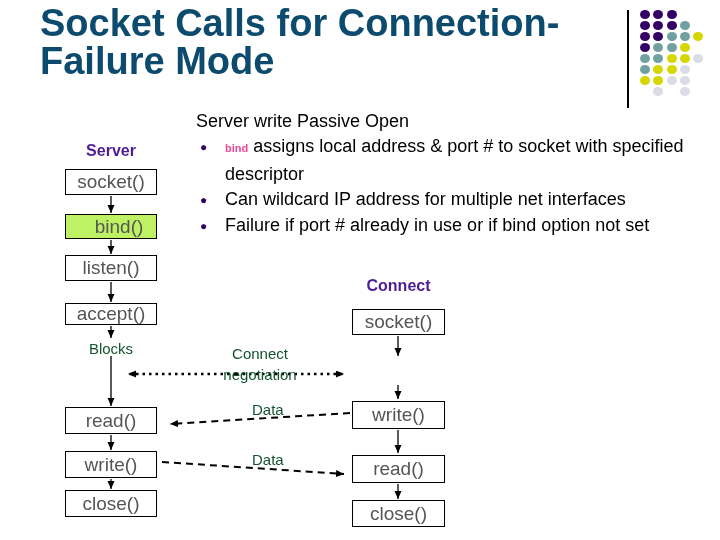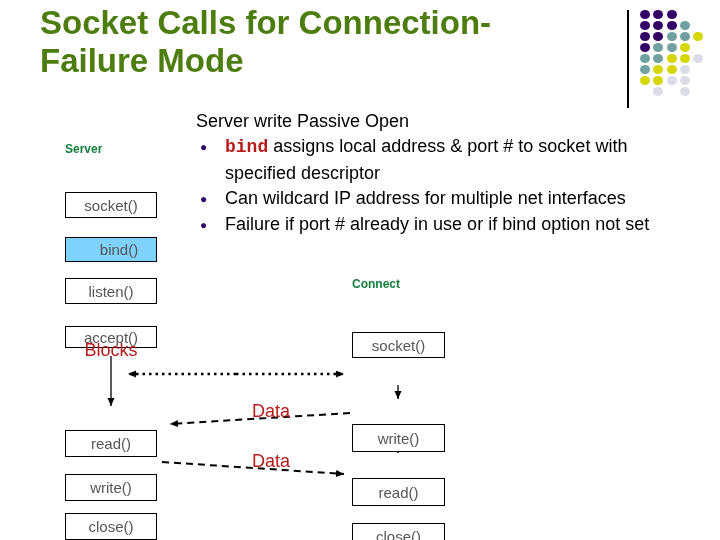--- a/index.html
+++ b/index.html
@@ -3,42 +3,42 @@
 <meta charset="utf-8">
 <style>
   html,body{margin:0;padding:0;background:#888;}
   .slide{
     position:relative;width:720px;height:540px;background:#ffffff;
     overflow:hidden;font-family:"Liberation Sans",sans-serif;
   }
   
   .title{
     position:absolute;left:40px;top:4px;width:580px;
-    font-size:33px;font-weight:bold;line-height:38px;color:#4d7c0f;
+    font-size:38px;font-weight:bold;line-height:38px;color:#0c4a6e;
   }
   
   .deco-line{position:absolute;left:627px;top:10px;width:2px;height:98px;background:#000;}
   .dots{position:absolute;left:640px;top:10px;width:80px;height:100px;}
   .dot{position:absolute;width:10px;height:9px;border-radius:50%;}
   
   .content{position:absolute;left:196px;top:109px;width:492px;color:#000;}
   .content .heading{font-size:18px;line-height:25.4px;}
   .content ul{margin:0;padding:0;list-style:none;}
   .content li{position:relative;padding-left:29px;font-size:18px;line-height:25.4px;}
   .content li::before{content:"\25CF";position:absolute;left:4px;top:1px;font-size:12px;color:#330066;}
-  .kw{font-family:Liberation Mono, monospace;font-weight:bold;color:#b91c1c;font-size:18px;}
+  .kw{font-family:Liberation Sans, sans-serif;font-weight:bold;color:#ec4899;font-size:11px;}
   
-  .col-label{position:absolute;font-size:12px;font-weight:bold;color:#15803d;}
+  .col-label{position:absolute;font-size:16px;font-weight:bold;color:#4c1d95;text-align:center;}
   .fbox{
     position:absolute;background:#fff;border:1px solid #000;box-sizing:border-box;
     display:flex;align-items:center;justify-content:center;
-    font-size:15px;color:#555;margin-top:23px;
+    font-size:19px;color:#555;
   }
-  .fbox.hl{background:#7dd3fc;padding-left:16px;}
-  .gray-label{position:absolute;font-size:18px;color:#b91c1c;}
+  .fbox.hl{background:#bef264;padding-left:16px;}
+  .gray-label{position:absolute;font-size:15px;color:#14532d;}
   .overlay{position:absolute;left:0;top:0;pointer-events:none;}
   .overlay line{stroke:#000;}
   .flowline{stroke-width:1.3;}
   .dotted{stroke-width:2.6;stroke-dasharray:2.5 4;}
   .dashed{stroke-width:2;stroke-dasharray:7 5;}
 </style>
 </head>
 <body>
 
 <div class="slide">
@@ -120,20 +120,21 @@
   <div class="fbox" style="left:65px;top:407px;width:92px;height:27px;">read()</div>
   <div class="fbox" style="left:65px;top:451px;width:92px;height:27px;">write()</div>
   <div class="fbox" style="left:65px;top:490px;width:92px;height:27px;">close()</div>
 
   <div class="fbox" style="left:352px;top:309px;width:93px;height:26px;">socket()</div>
   <div class="fbox" style="left:352px;top:401px;width:93px;height:28px;">write()</div>
   <div class="fbox" style="left:352px;top:455px;width:93px;height:28px;">read()</div>
   <div class="fbox" style="left:352px;top:500px;width:93px;height:27px;">close()</div>
 
   <div class="gray-label" style="left:65px;top:340px;width:92px;text-align:center;">Blocks</div>
+  <div class="gray-label" style="left:210px;top:343px;width:100px;text-align:center;line-height:21px;">Connect negotiation</div>
   <div class="gray-label" style="left:252px;top:401px;">Data</div>
   <div class="gray-label" style="left:252px;top:451px;">Data</div>
 
   <div class="content">
     <div class="heading">Server write Passive Open</div>
     <ul id="bullet-list">
         <li><span class="kw">bind</span><span> assigns local address &amp; port # to socket with specified descriptor</span></li>
         <li><span>Can wildcard IP address for multiple net interfaces</span></li>
         <li><span>Failure if port # already in use or if bind option not set</span></li>
       </ul>

